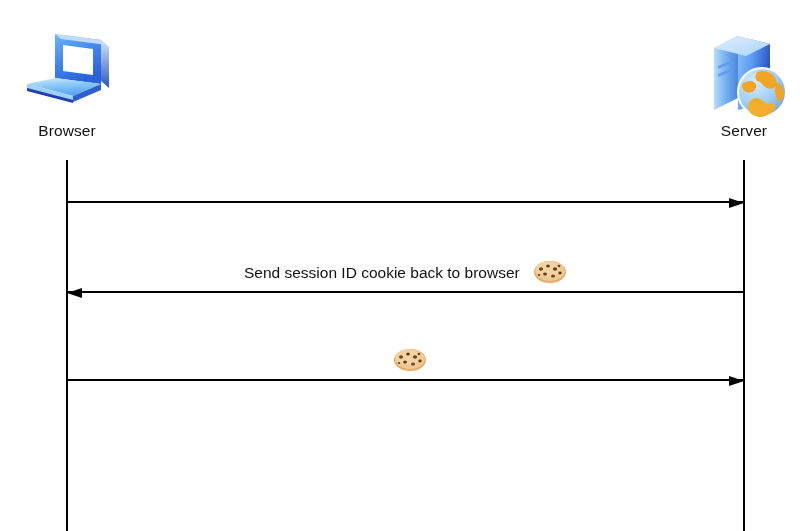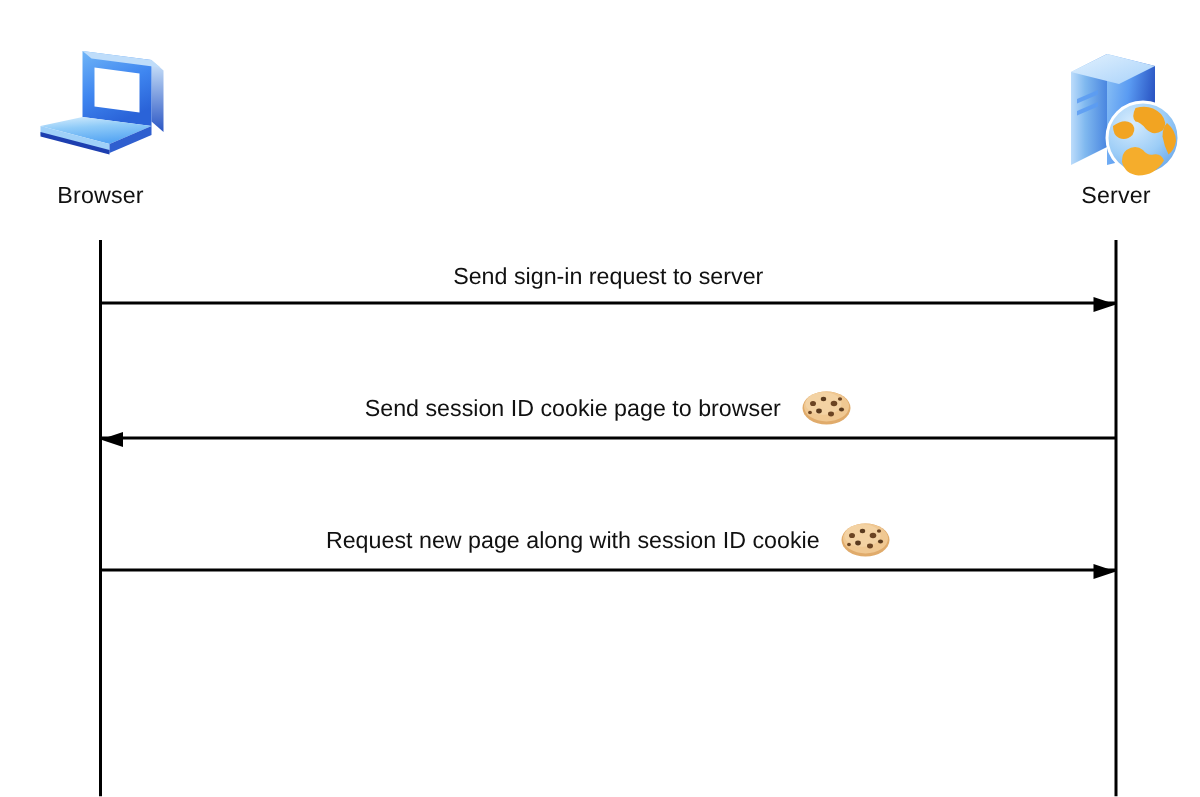--- a/index.html
+++ b/index.html
@@ -199,51 +199,47 @@
       <path d="M57,78 q6,-4 11,0 q3,4 7,3 q5,-1 7,4 q-6,10 -17,10 q-9,-1 -11,-9 q0,-6 3,-8 z" fill="#f5ad2c"></path>
       <path d="M84,60 q6,5 6,12 q-1,6 -5,9 q-3,-6 -4,-12 q0,-6 3,-9 z" fill="#f2a422"></path>
     </svg>
     <div class="actor-label">Server</div>
   </div>
 
   <div class="lifeline" id="lifeline-browser"></div>
   <div class="lifeline" id="lifeline-server"></div>
 
   <div class="message" id="message-1">
-    <div class="message-label">
-      <span class="msg-text">Send sign-in request to server</span>
-    </div>
     <div class="message-line"></div>
     <div class="message-arrow to-right"></div>
   </div>
 
   <div class="message" id="message-2">
     <div class="message-label">
-      <span class="msg-text">Send session ID cookie page to browser</span>
+      <span class="msg-text">Send session ID cookie back to browser</span>
       <svg class="cookie-icon" viewBox="0 0 34 24">
         <ellipse cx="17" cy="12" rx="16" ry="11" fill="#e0ab6b"></ellipse>
         <ellipse cx="17" cy="11" rx="15" ry="10" fill="#f0c892"></ellipse>
         <ellipse cx="15" cy="9" rx="12" ry="7.5" fill="#f3d2a3"></ellipse>
         <ellipse cx="8" cy="9" rx="2" ry="1.7" fill="#6b4423"></ellipse>
         <ellipse cx="15" cy="6" rx="1.8" ry="1.5" fill="#5a3a1e"></ellipse>
         <ellipse cx="22" cy="9" rx="2.2" ry="1.8" fill="#6b4423"></ellipse>
         <ellipse cx="12" cy="14" rx="1.9" ry="1.6" fill="#5a3a1e"></ellipse>
         <ellipse cx="20" cy="16" rx="2" ry="1.6" fill="#6b4423"></ellipse>
         <ellipse cx="27" cy="13" rx="1.7" ry="1.4" fill="#5a3a1e"></ellipse>
         <ellipse cx="26" cy="6" rx="1.4" ry="1.2" fill="#6b4423"></ellipse>
         <ellipse cx="6" cy="15" rx="1.3" ry="1.1" fill="#6b4423"></ellipse>
       </svg>
     </div>
     <div class="message-line"></div>
     <div class="message-arrow to-left"></div>
   </div>
 
   <div class="message" id="message-3">
     <div class="message-label">
-      <span class="msg-text">Request new page along with session ID cookie</span>
       <svg class="cookie-icon" viewBox="0 0 34 24">
         <ellipse cx="17" cy="12" rx="16" ry="11" fill="#e0ab6b"></ellipse>
         <ellipse cx="17" cy="11" rx="15" ry="10" fill="#f0c892"></ellipse>
         <ellipse cx="15" cy="9" rx="12" ry="7.5" fill="#f3d2a3"></ellipse>
         <ellipse cx="8" cy="9" rx="2" ry="1.7" fill="#6b4423"></ellipse>
         <ellipse cx="15" cy="6" rx="1.8" ry="1.5" fill="#5a3a1e"></ellipse>
         <ellipse cx="22" cy="9" rx="2.2" ry="1.8" fill="#6b4423"></ellipse>
         <ellipse cx="12" cy="14" rx="1.9" ry="1.6" fill="#5a3a1e"></ellipse>
         <ellipse cx="20" cy="16" rx="2" ry="1.6" fill="#6b4423"></ellipse>
         <ellipse cx="27" cy="13" rx="1.7" ry="1.4" fill="#5a3a1e"></ellipse>

